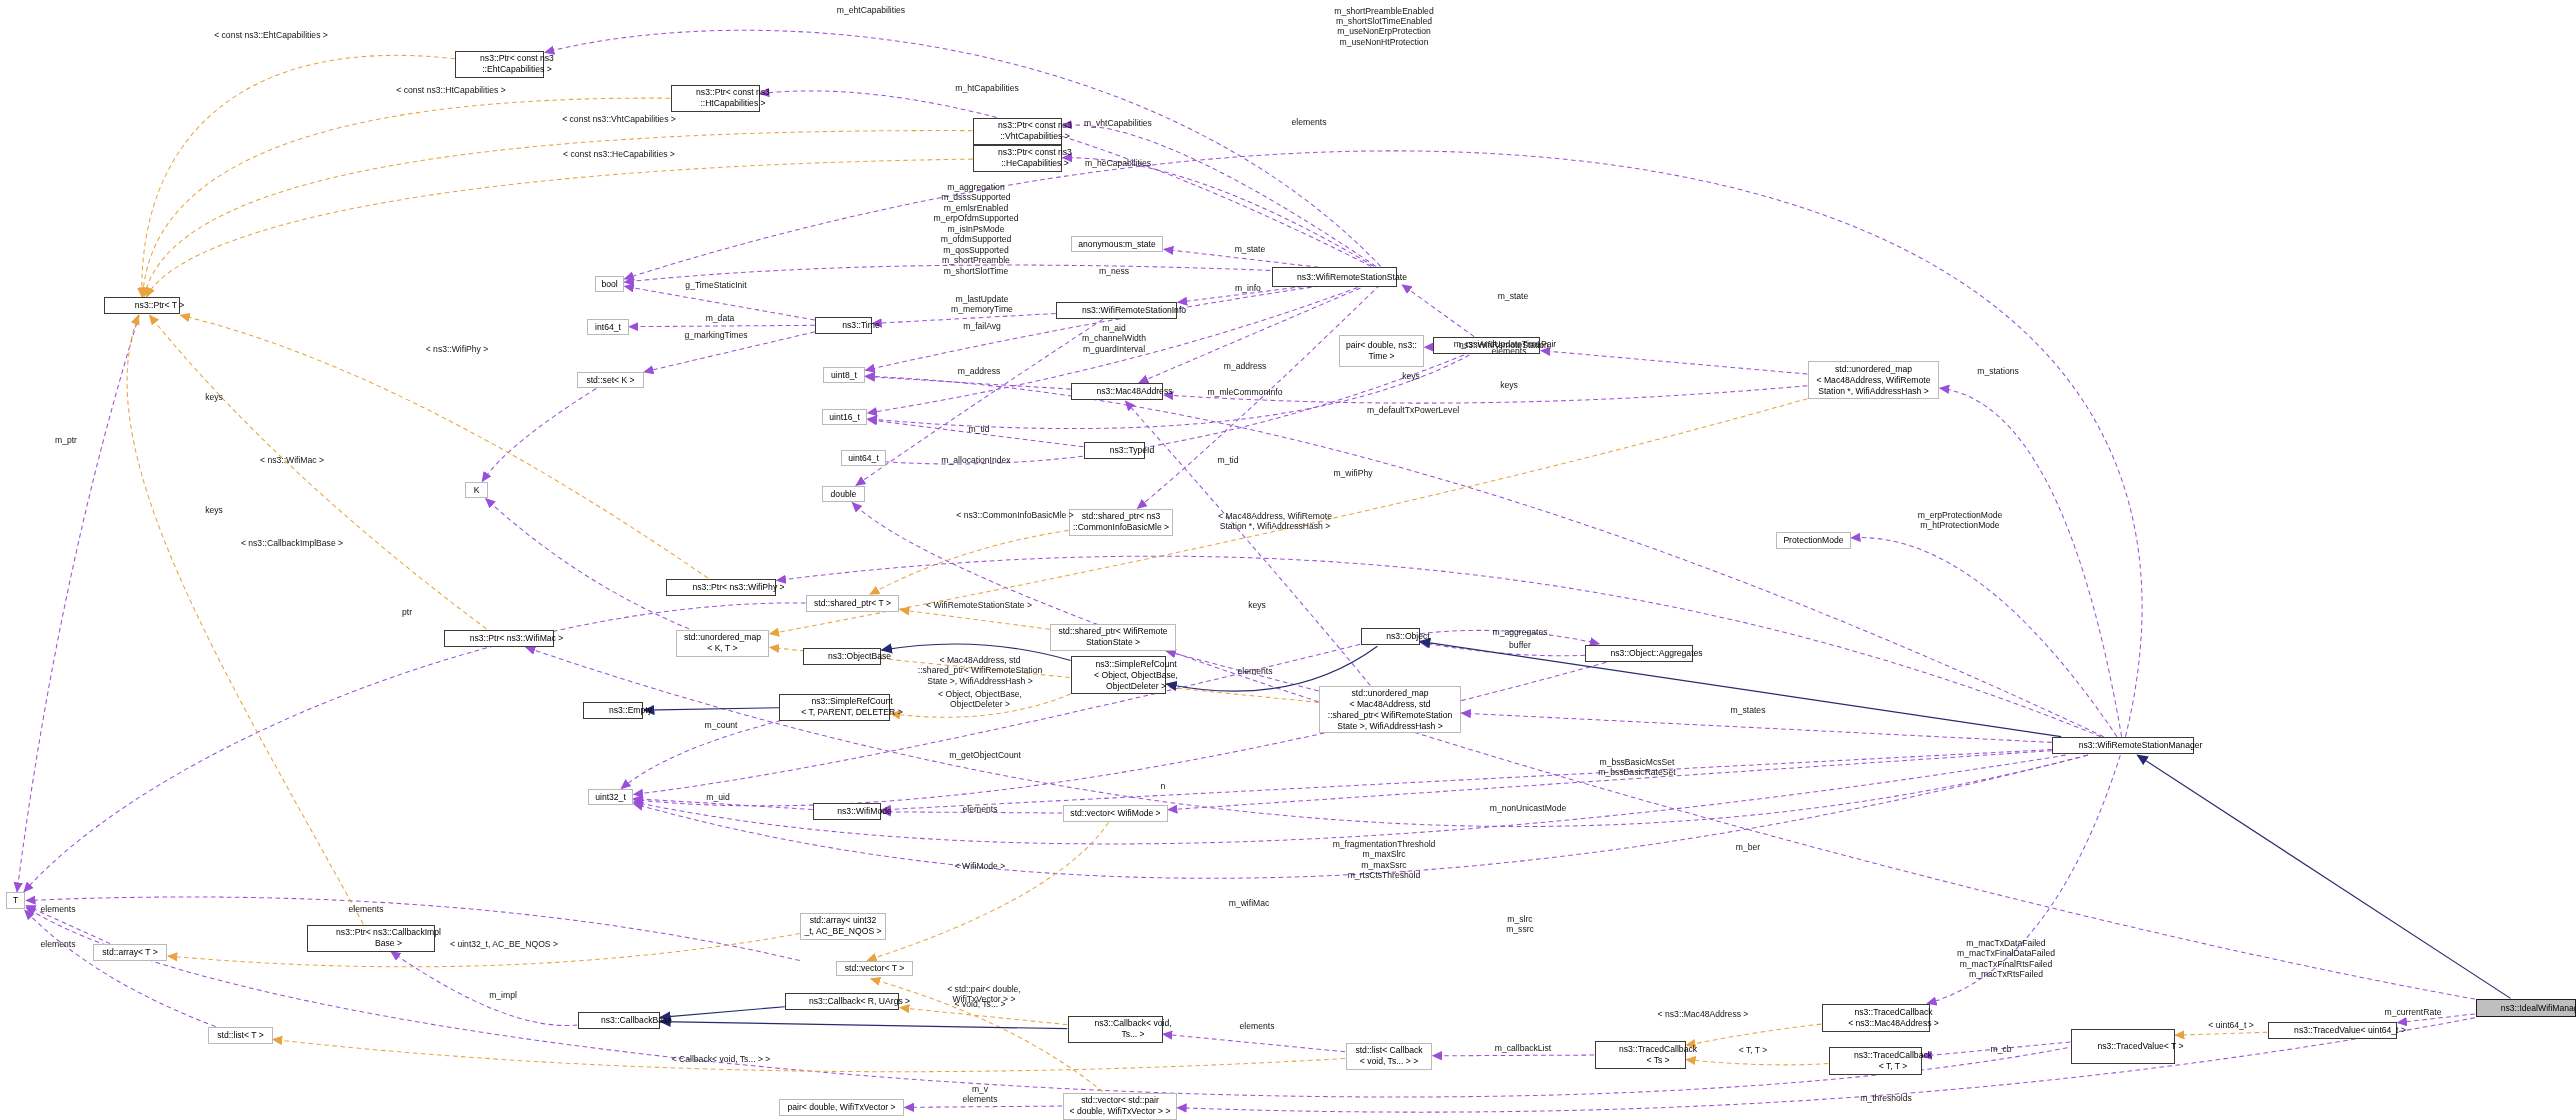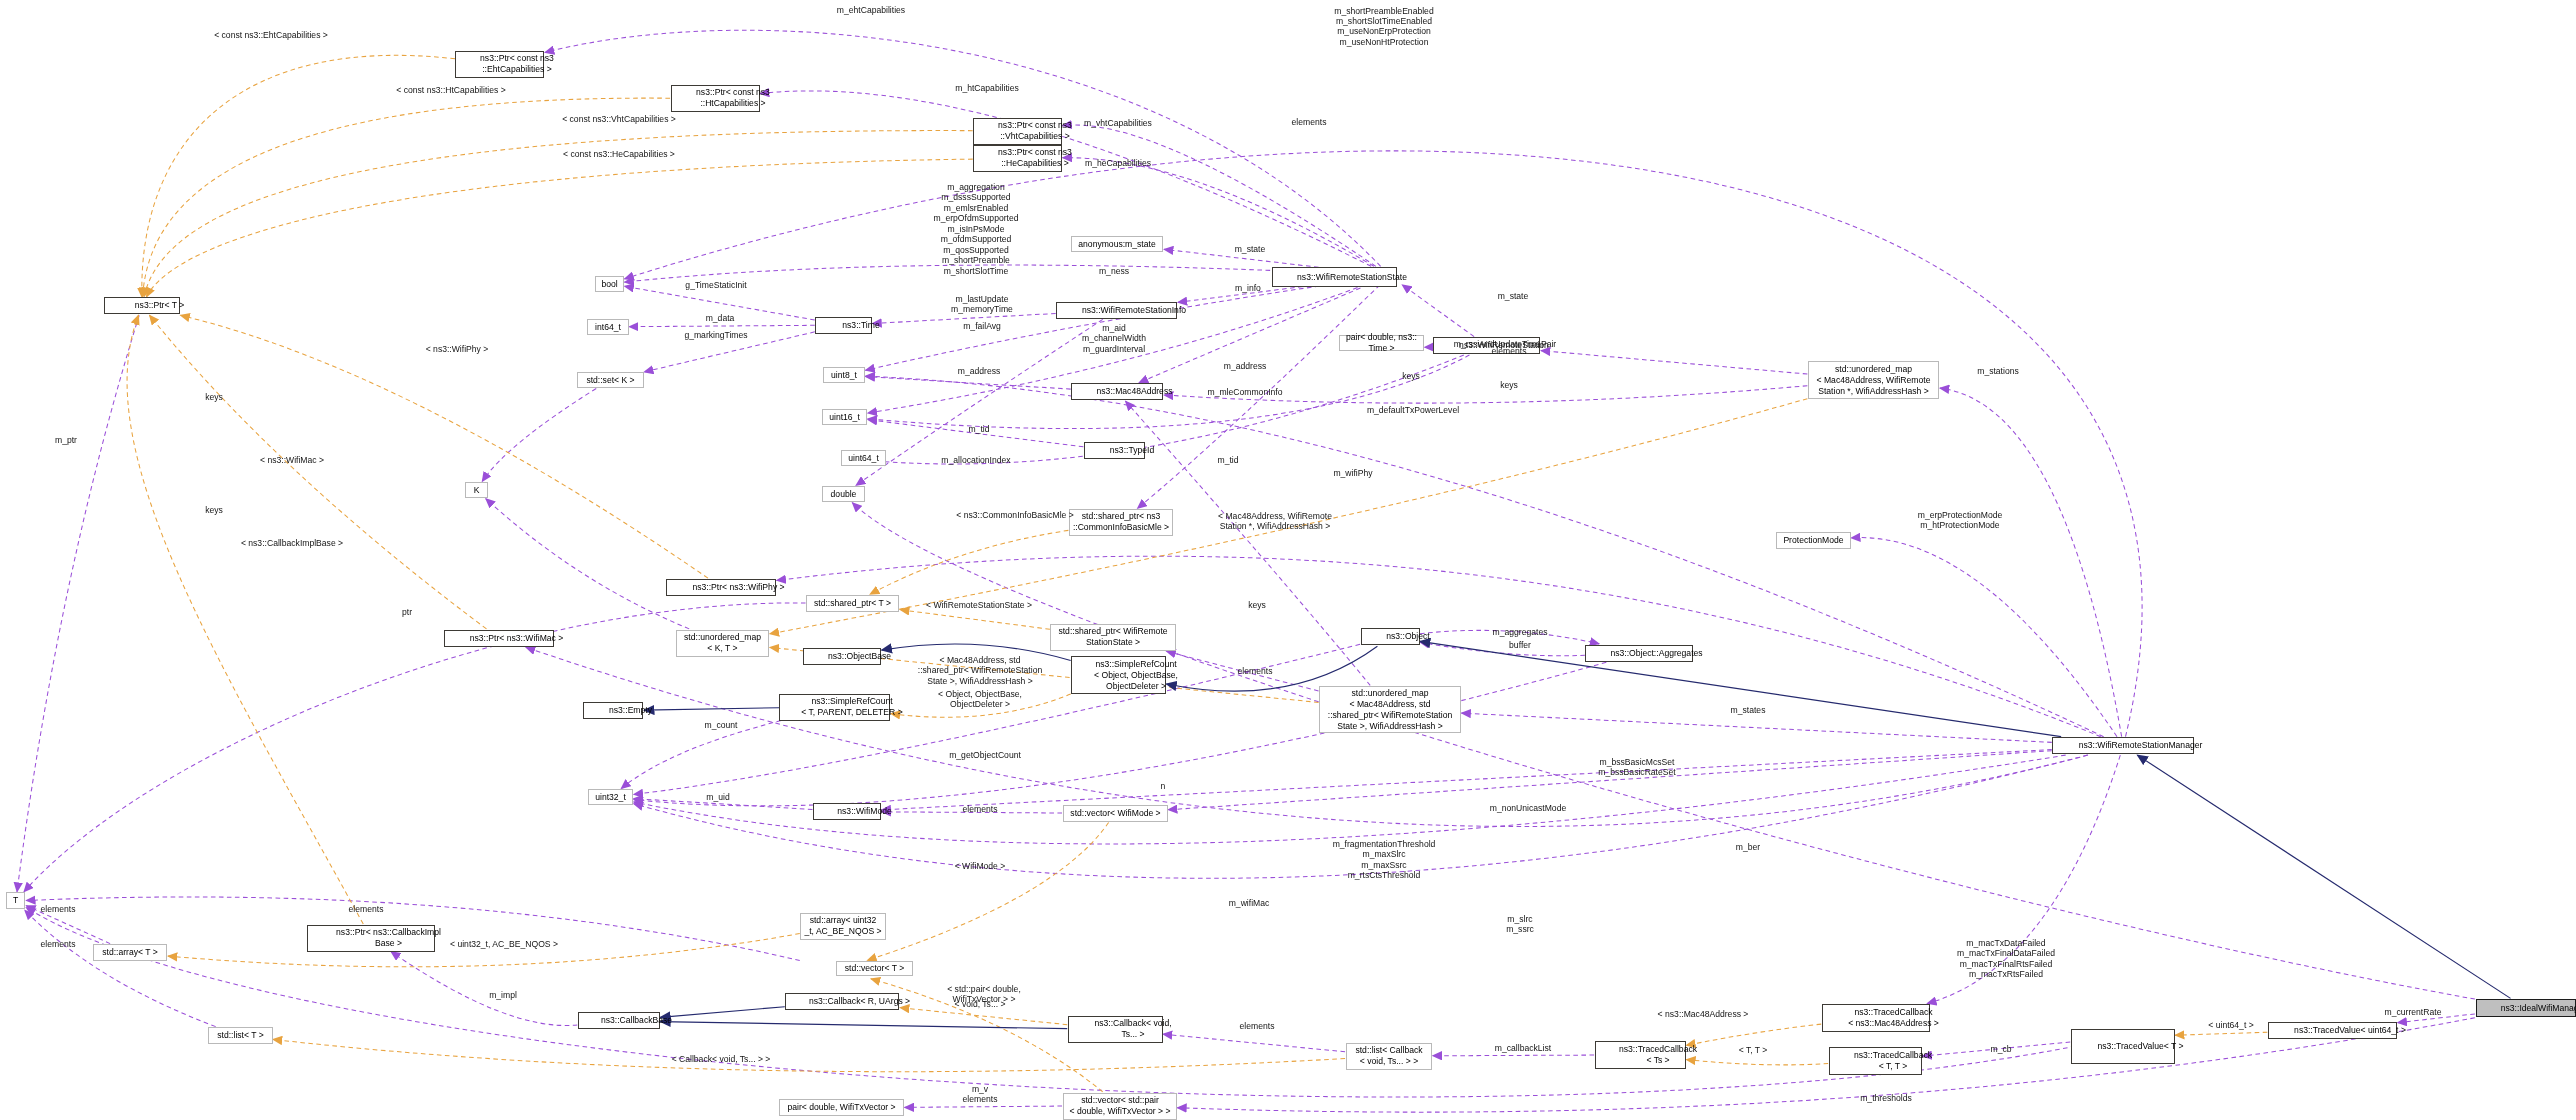--- a/index.html
+++ b/index.html
@@ -143,21 +143,21 @@
     <div class="node std" style="left: 1071px; top: 236px; width: 92px; height: 16px;">anonymous:m_state</div>
     <div class="node ns3" style="left: 455px; top: 51px; width: 89px; height: 26.5px;">ns3::Ptr&lt; const ns3
 ::EhtCapabilities &gt;</div>
     <div class="node ns3" style="left: 671px; top: 85px; width: 89px; height: 26.5px;">ns3::Ptr&lt; const ns3
 ::HtCapabilities &gt;</div>
     <div class="node ns3" style="left: 973px; top: 118px; width: 89px; height: 26.5px;">ns3::Ptr&lt; const ns3
 ::VhtCapabilities &gt;</div>
     <div class="node ns3" style="left: 973px; top: 145px; width: 89px; height: 26.5px;">ns3::Ptr&lt; const ns3
 ::HeCapabilities &gt;</div>
     <div class="node ns3" style="left: 1272px; top: 267px; width: 125px; height: 20px;">ns3::WifiRemoteStationState</div>
-    <div class="node std" style="left: 1339px; top: 335px; width: 85px; height: 16px;">pair&lt; double, ns3::
+    <div class="node std" style="left: 1339px; top: 335px; width: 85px; height: 32px;">pair&lt; double, ns3::
 Time &gt;</div>
     <div class="node ns3" style="left: 1433px; top: 337px; width: 107px; height: 17.3px;">ns3::WifiRemoteStation</div>
     <div class="node std" style="left: 1808px; top: 361px; width: 131px; height: 38px;">std::unordered_map
 &lt; Mac48Address, WifiRemote
 Station *, WifiAddressHash &gt;</div>
     <div class="node std" style="left: 1776px; top: 532px; width: 75px; height: 17.3px;">ProtectionMode</div>
     <div class="node std" style="left: 1069px; top: 509px; width: 104px; height: 26.5px;">std::shared_ptr&lt; ns3
 ::CommonInfoBasicMle &gt;</div>
     <div class="node ns3" style="left: 666px; top: 579px; width: 110px; height: 17.3px;">ns3::Ptr&lt; ns3::WifiPhy &gt;</div>
     <div class="node std" style="left: 806px; top: 595px; width: 93px; height: 17.3px;">std::shared_ptr&lt; T &gt;</div>

